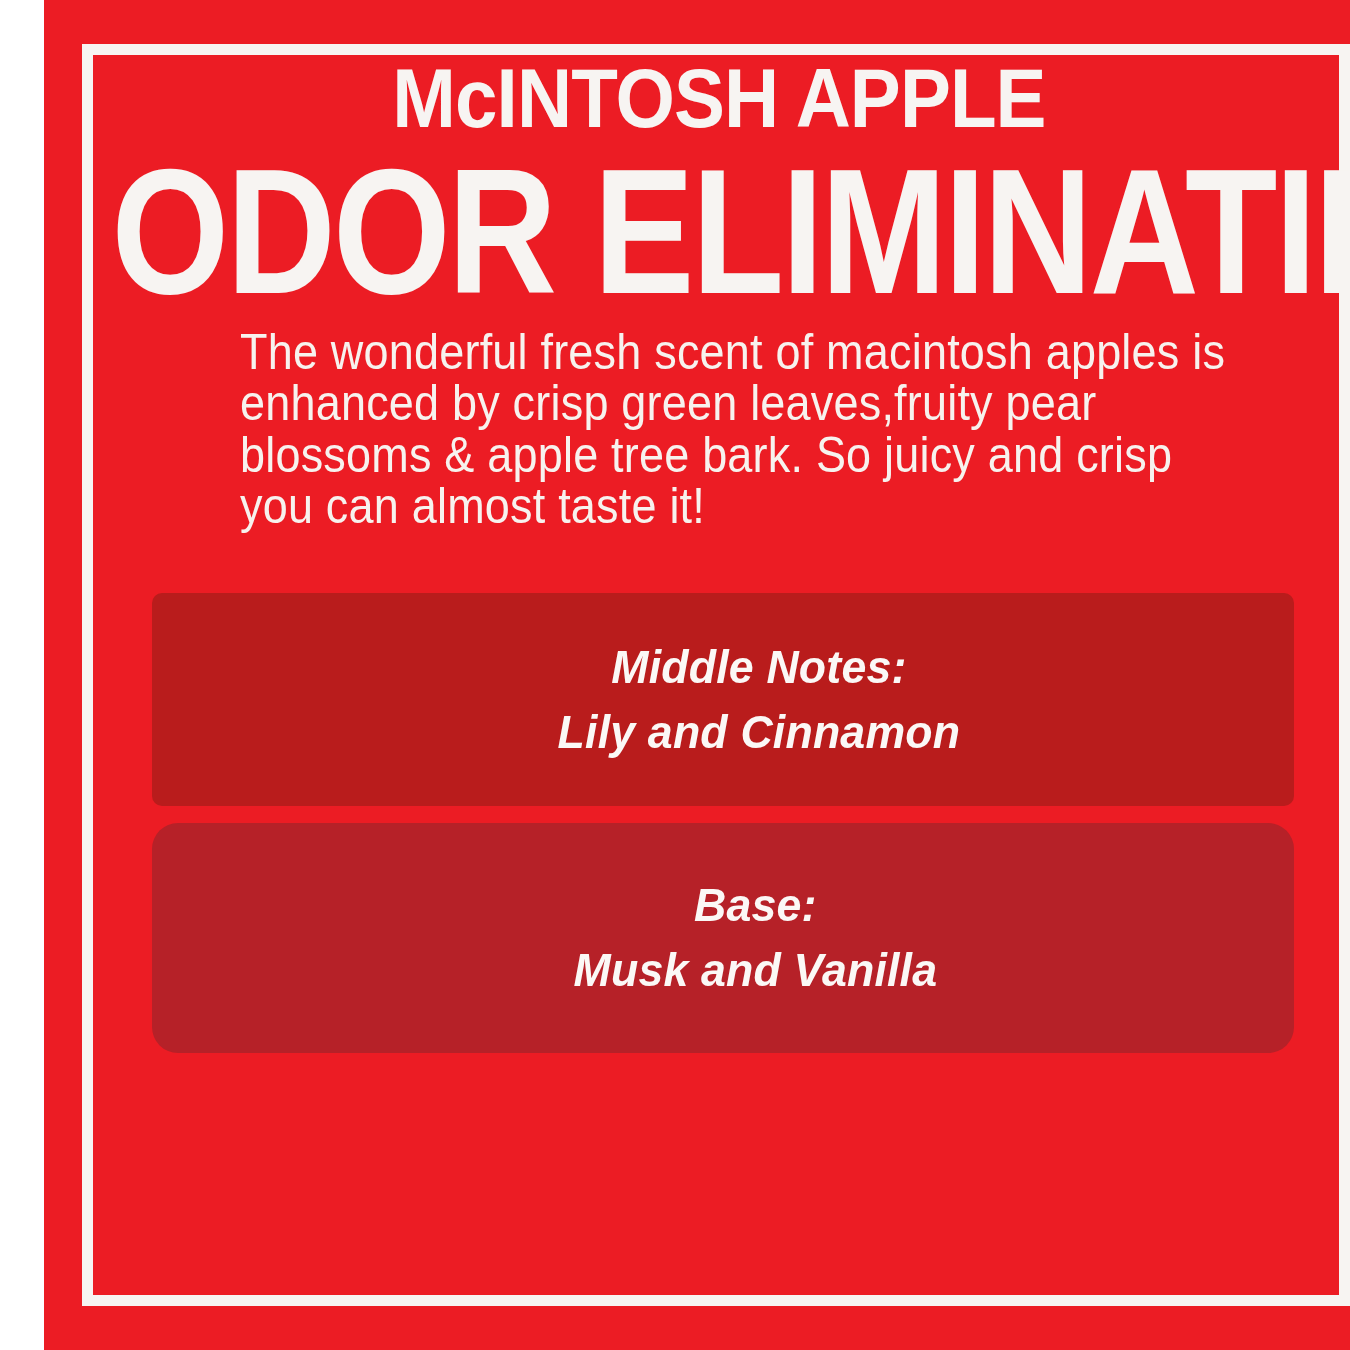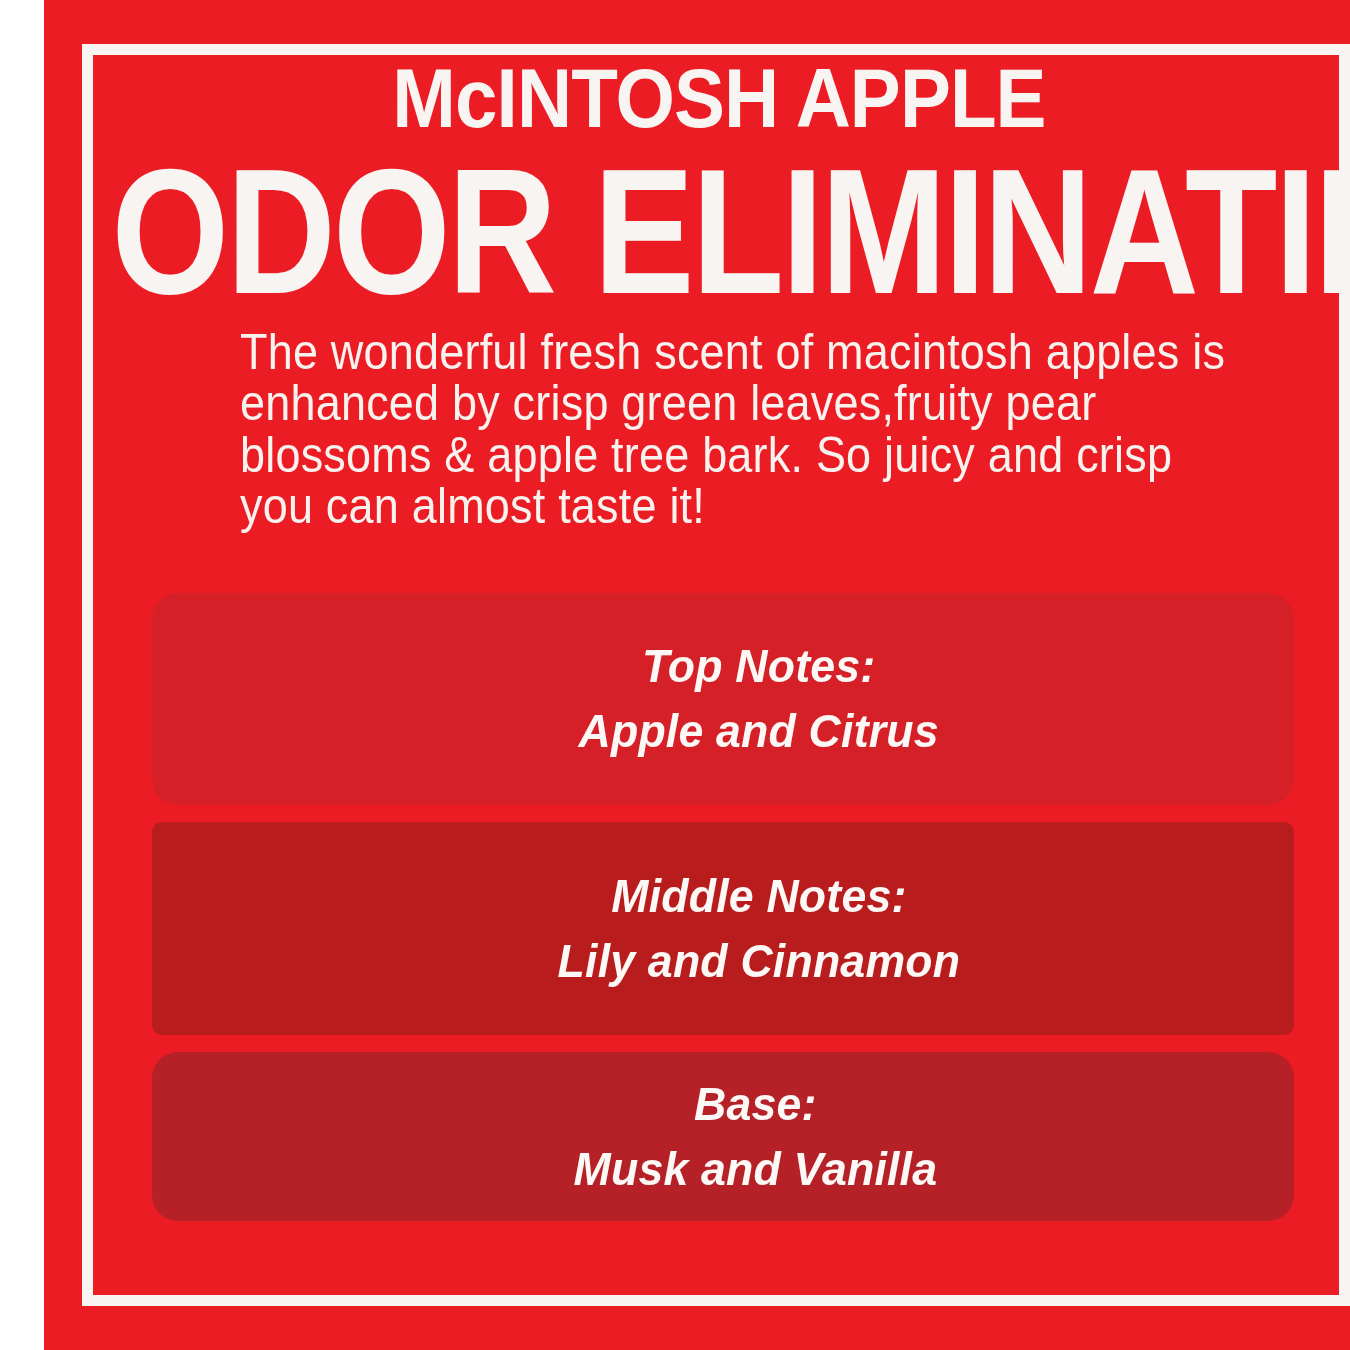--- a/index.html
+++ b/index.html
@@ -108,21 +108,21 @@
     border-radius: 26px;
     box-sizing: border-box;
     display: flex;
     flex-direction: column;
     align-items: center;
     justify-content: center;
   }
 
   .card-1 { height: 212px; background: #d62027; margin-bottom: 17px; }
   .card-2 { height: 213px; background: #b91c1c; margin-bottom: 17px; border-radius: 10px; }
-  .card-3 { height: 169px; background: #b62128; }
+  .card-3 { height: 230px; background: #b62128; }
 
   .card-inner {
     position: relative;
     left: 36px;
     text-align: center;
     color: #fbf8f6;
     font-family: "Liberation Sans", sans-serif;
     font-weight: 700;
     font-style: italic;
     font-size: 47px;
@@ -144,26 +144,20 @@
   <div class="content">
 
     <div class="title-kicker">McINTOSH APPLE</div>
 
     <div class="title-main">ODOR ELIMINATING</div>
 
     <div class="description">The wonderful fresh scent of macintosh apples is enhanced by crisp green leaves,fruity pear blossoms &amp; apple tree bark. So juicy and crisp you can almost taste it!</div>
 
     <div class="cards">
 
-      <div class="card card-1">
-        <div class="card-inner">
-          <span class="card-line">Top Notes:</span>
-          <span class="card-line">Apple and Citrus</span>
-        </div>
-      </div>
 
       <div class="card card-2">
         <div class="card-inner">
           <span class="card-line">Middle Notes:</span>
           <span class="card-line">Lily and Cinnamon</span>
         </div>
       </div>
 
       <div class="card card-3">
         <div class="card-inner">

